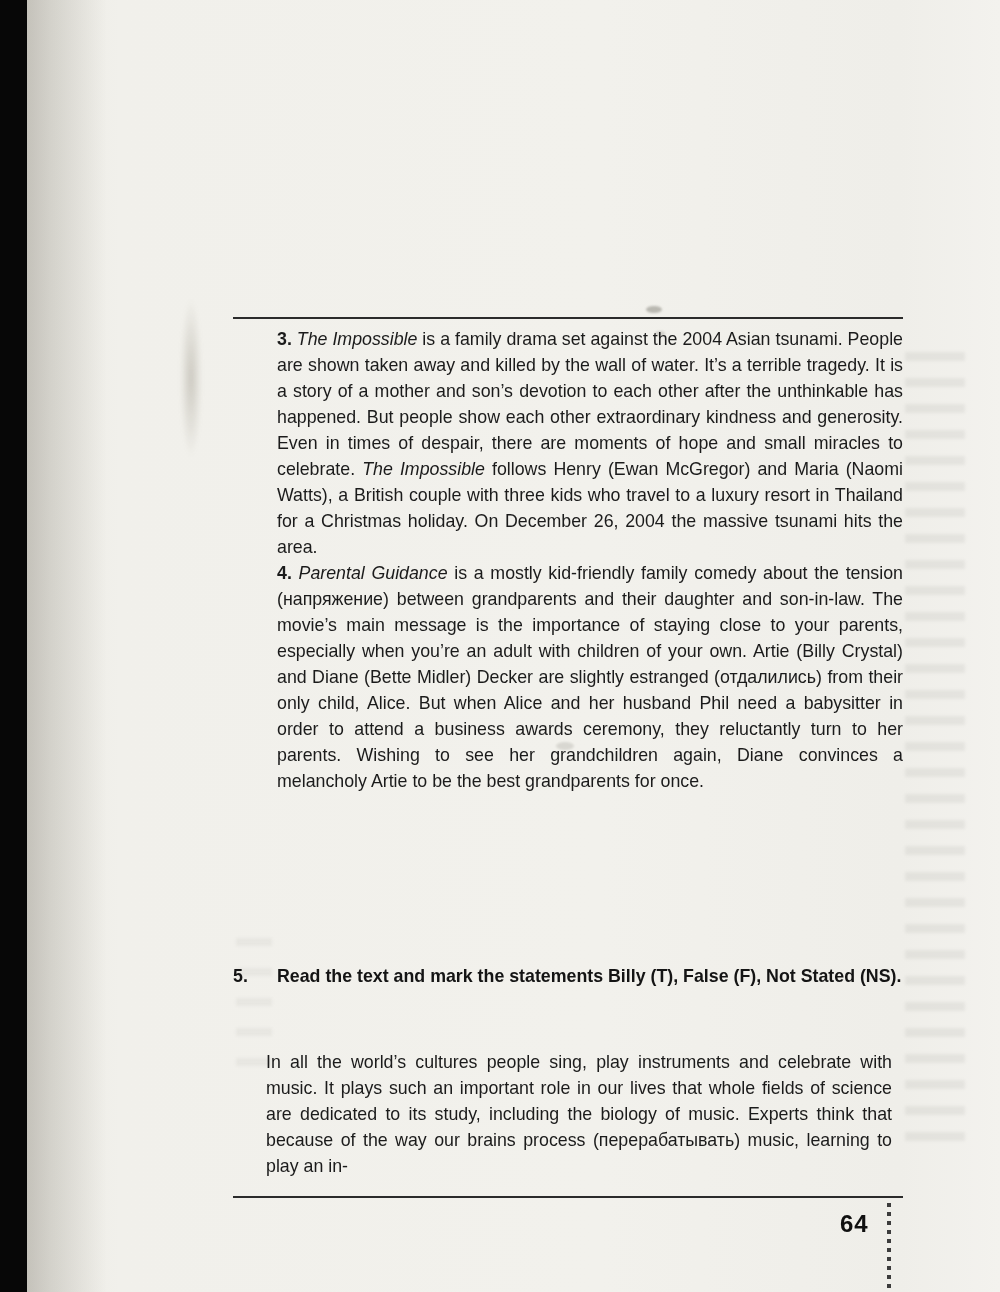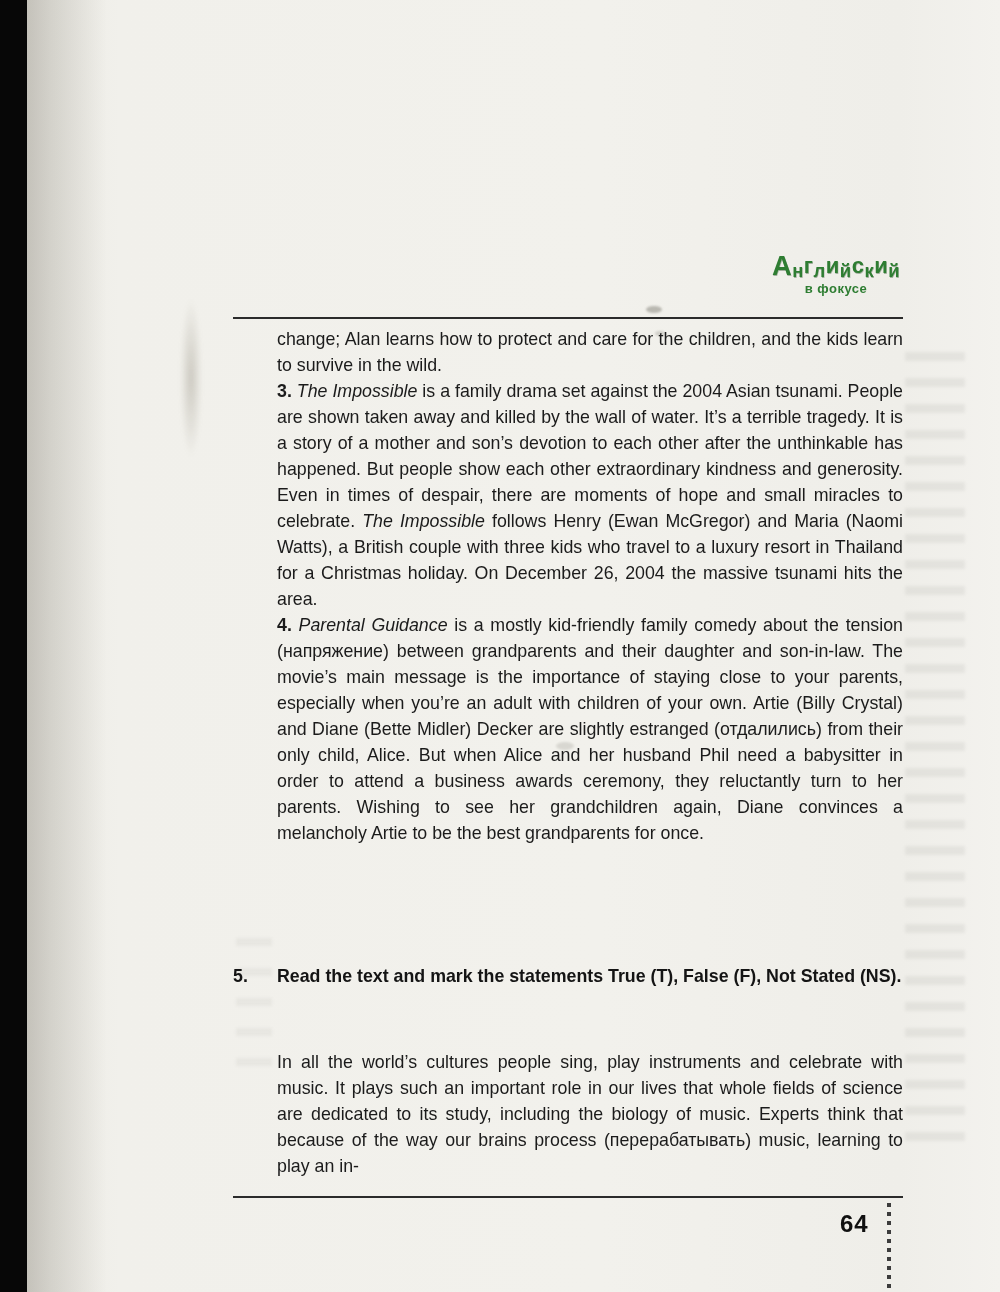--- a/index.html
+++ b/index.html
@@ -72,21 +72,21 @@
   }
   .exercise .ex-num { position: absolute; left: 0; top: 0; }
   .exercise .ex-text { display: block; margin-left: 44px; }
 
   .section-heading {
     position: absolute; left: 277px; top: 1020px; width: 580px;
     text-align: center; font-weight: bold; font-size: 17.8px; color: #141414;
   }
 
   .music-para {
-    position: absolute; left: 277px; top: 1049px; width: 626px;
+    position: absolute; left: 266px; top: 1049px; width: 626px;
     font-size: 17.8px; line-height: 26px; color: #1b1b1b; text-align: justify;
   }
 
   .page-number {
     position: absolute; left: 840px; top: 1210px;
     font-weight: bold; font-size: 24px; color: #101010; letter-spacing: 1px;
   }
   .dotted-edge {
     position: absolute; left: 887px; top: 1203px; width: 4px; height: 89px;
     background: repeating-linear-gradient(180deg, #3c3c3c 0 4px, rgba(0,0,0,0) 4px 9px);
@@ -99,36 +99,31 @@
 
   <div class="left-bar"></div>
   <div class="left-shade"></div>
   <div class="crease"></div>
   <div class="ghost-right"></div>
   <div class="ghost-left"></div>
   <div class="speck speck1"></div>
   <div class="speck speck2"></div>
   <div class="speck speck3"></div>
 
-  <div class="logo">
-    <div class="logo-line1"><span class="wavy w-up">А</span><span class="wavy w-dn">н</span><span class="wavy w-up">г</span><span class="wavy w-dn">л</span><span class="wavy w-up">и</span><span class="wavy w-dn">й</span><span class="wavy w-up">с</span><span class="wavy w-dn">к</span><span class="wavy w-up">и</span><span class="wavy w-dn">й</span></div>
-    <div class="logo-line2">в фокусе</div>
-  </div>
 
   <div class="rule rule-top"></div>
 
   <div class="body-text">
-    <p><span>change; Alan learns how to protect and care for the children, and the kids learn to survive in the wild.</span></p>
     <p><span class="seg-bold">3. </span><span class="seg-italic">The Impossible</span><span> is a family drama set against the 2004 Asian tsunami. People are shown taken away and killed by the wall of water. It’s a terrible tragedy. It is a story of a mother and son’s devotion to each other after the unthinkable has happened. But people show each other extraordinary kindness and generosity. Even in times of despair, there are moments of hope and small miracles to celebrate. </span><span class="seg-italic">The Impossible</span><span> follows Henry (Ewan McGregor) and Maria (Naomi Watts), a British couple with three kids who travel to a luxury resort in Thailand for a Christmas holiday. On December 26, 2004 the massive tsunami hits the area.</span></p>
     <p><span class="seg-bold">4. </span><span class="seg-italic">Parental Guidance</span><span> is a mostly kid-friendly family comedy about the tension (напряжение) between grandparents and their daughter and son-in-law. The movie’s main message is the importance of staying close to your parents, especially when you’re an adult with children of your own. Artie (Billy Crystal) and Diane (Bette Midler) Decker are slightly estranged (отдалились) from their only child, Alice. But when Alice and her husband Phil need a babysitter in order to attend a business awards ceremony, they reluctantly turn to her parents. Wishing to see her grandchildren again, Diane convinces a melancholy Artie to be the best grandparents for once.</span></p>
   </div>
 
   <div class="exercise">
     <span class="ex-num">5.</span>
-    <span class="ex-text">Read the text and mark the statements True (T), False (F), Not Stated (NS).</span>
+    <span class="ex-text">Read the text and mark the statements Billy (T), False (F), Not Stated (NS).</span>
   </div>
 
 
   <div class="music-para">In all the world’s cultures people sing, play instruments and celebrate with music. It plays such an important role in our lives that whole fields of science are dedicated to its study, including the biology of music. Experts think that because of the way our brains process (перерабатывать) music, learning to play an in-</div>
 
   <div class="rule rule-bottom"></div>
 
   <div class="page-number">64</div>
 
   <div class="dotted-edge"></div>

